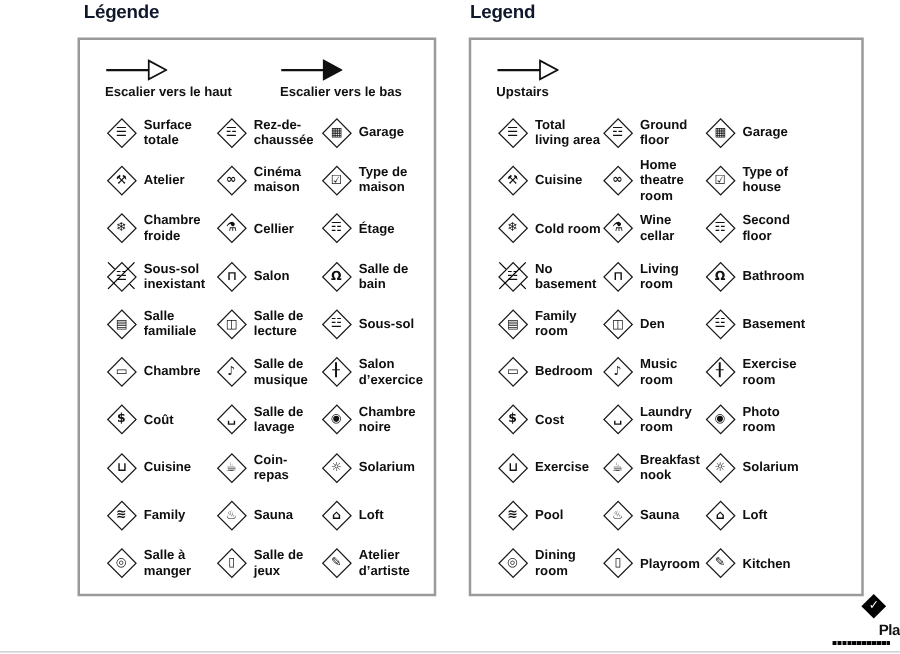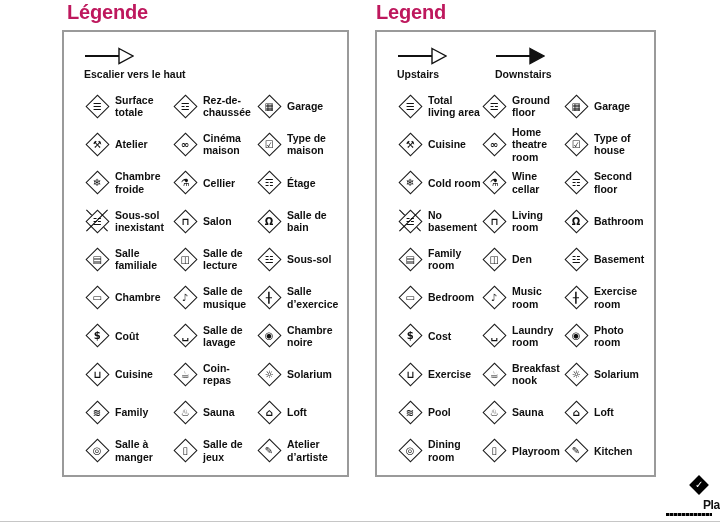--- a/index.html
+++ b/index.html
@@ -6,31 +6,31 @@
   html,body { background:#fff; }
   body { font-family:"Liberation Sans", sans-serif; color:#111; }
   .page {
     position:relative; width:720px; height:523px; background:#fff; overflow:hidden;
   }
   .page::after {
     content:""; position:absolute; left:0; right:0; bottom:1px;
     border-top:1px solid #c6c6c6;
   }
   .panel-title {
-    position:absolute; top:1px; font-size:20px; font-weight:bold;
-    letter-spacing:-0.2px; color:#be185d;
+    position:absolute; top:1px; font-size:15px; font-weight:bold;
+    letter-spacing:-0.2px; color:#0f172a;
   }
   #title-fr { left:67px; }
   #title-en { left:376px; }
   .panel-box {
     position:absolute; top:30px; height:447px; border:2px solid #9a9a9a;
     background:#fff; padding:13px 0 0 20px;
   }
   #box-fr { left:62px; width:287px; }
-  #box-en { left:375px; width:281px; }
+  #box-en { left:375px; width:316px; }
 
   
   .arrows-row { display:flex; align-items:center; margin-top:2px; }
   .arrow-fig { display:flex; flex-direction:column; }
   #box-fr .arrow-fig:first-child { width:118px; margin-right:22px; }
   #box-en .arrow-fig:first-child { width:88px; margin-right:10px; }
   .arrow-fig svg { display:block; margin-bottom:3px; }
   .arrow-label { font-size:10.5px; font-weight:bold; white-space:nowrap; }
 
   
@@ -97,20 +97,27 @@
 
   <div class="panel-box" id="box-fr">
     <div class="arrows-row">
       <div class="arrow-fig">
         <svg width="50" height="18" viewBox="0 0 50 18">
           <line x1="1" y1="9" x2="35" y2="9" stroke="#111" stroke-width="1.8"></line>
           <polygon points="35,1.5 49,9 35,16.5" fill="#fff" stroke="#111" stroke-width="1.4"></polygon>
         </svg>
         <span class="arrow-label">Escalier vers le haut</span>
       </div>
+      <div class="arrow-fig">
+        <svg width="50" height="18" viewBox="0 0 50 18">
+          <line x1="1" y1="9" x2="35" y2="9" stroke="#111" stroke-width="1.8"></line>
+          <polygon points="35,1.5 49,9 35,16.5" fill="#111" stroke="#111" stroke-width="1.4"></polygon>
+        </svg>
+        <span class="arrow-label">Escalier vers le bas</span>
+      </div>
     </div>
     <div class="grid">
         <div class="item">
         <span class="dwrap">
           <span class="diamond">
               <span class="glyph">☰</span>
             </span>
         </span>
         <span class="item-label">Surface totale</span>
       </div>
@@ -241,21 +248,21 @@
             </span>
         </span>
         <span class="item-label">Salle de musique</span>
       </div>
         <div class="item">
         <span class="dwrap">
           <span class="diamond">
               <span class="glyph">╂</span>
             </span>
         </span>
-        <span class="item-label">Salle d’exercice</span>
+        <span class="item-label">Salon d’exercice</span>
       </div>
         <div class="item">
         <span class="dwrap">
           <span class="diamond">
               <span class="glyph">$</span>
             </span>
         </span>
         <span class="item-label">Coût</span>
       </div>
         <div class="item">
@@ -350,27 +357,20 @@
   </div>
 
   <div class="panel-box" id="box-en">
     <div class="arrows-row">
       <div class="arrow-fig">
         <svg width="50" height="18" viewBox="0 0 50 18">
           <line x1="1" y1="9" x2="35" y2="9" stroke="#111" stroke-width="1.8"></line>
           <polygon points="35,1.5 49,9 35,16.5" fill="#fff" stroke="#111" stroke-width="1.4"></polygon>
         </svg>
         <span class="arrow-label">Upstairs</span>
-      </div>
-      <div class="arrow-fig">
-        <svg width="50" height="18" viewBox="0 0 50 18">
-          <line x1="1" y1="9" x2="35" y2="9" stroke="#111" stroke-width="1.8"></line>
-          <polygon points="35,1.5 49,9 35,16.5" fill="#111" stroke="#111" stroke-width="1.4"></polygon>
-        </svg>
-        <span class="arrow-label">Downstairs</span>
       </div>
     </div>
     <div class="grid">
         <div class="item">
         <span class="dwrap">
           <span class="diamond">
               <span class="glyph">☰</span>
             </span>
         </span>
         <span class="item-label">Total living area</span>

